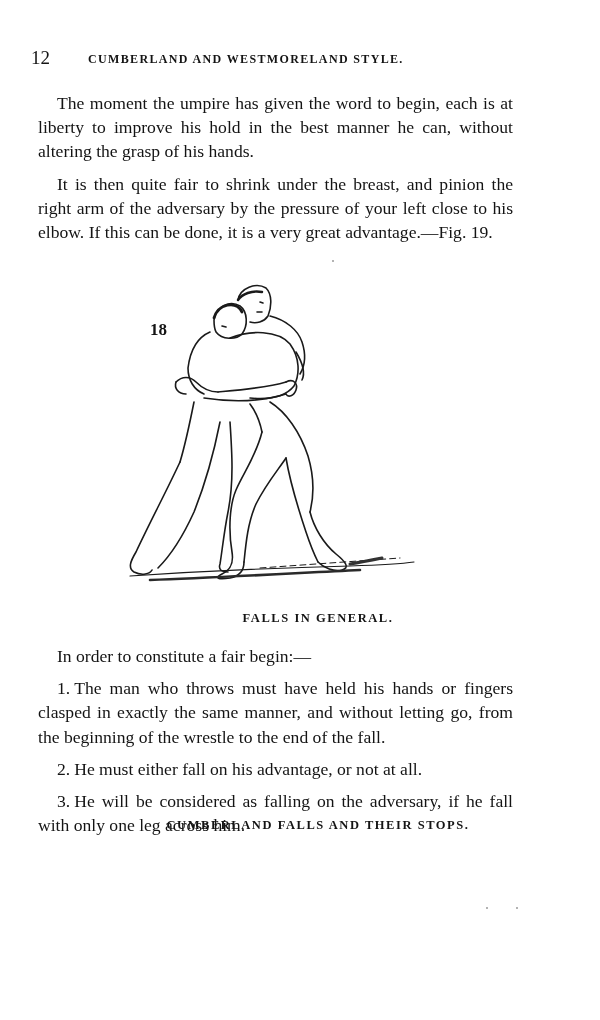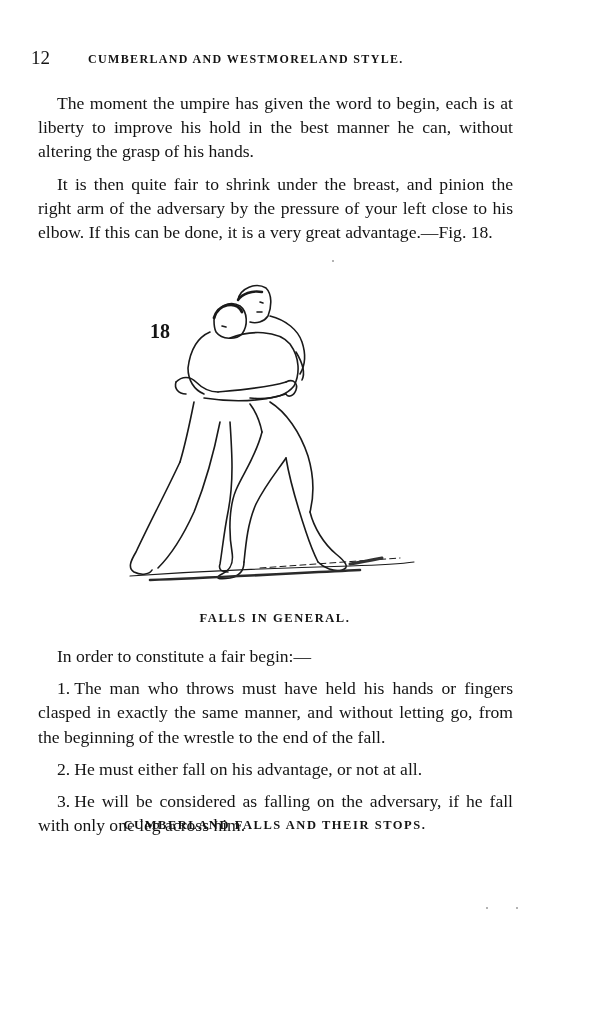--- a/index.html
+++ b/index.html
@@ -67,34 +67,35 @@
   .section-heading {
     position: absolute;
     left: 0;
     width: 550px;
     text-align: center;
     font-family: "Liberation Serif", serif;
     font-weight: bold;
     font-size: 12.5px;
     letter-spacing: 1.55px;
     white-space: nowrap;
+    padding-left: 43px;
   }
   .figure {
     position: absolute;
     left: 110px;
     top: 272px;
     width: 320px;
     height: 320px;
   }
   .figure-label {
     position: absolute;
     left: 40px;
     top: 48px;
     font-family: "Liberation Serif", serif;
-    font-size: 20px;
+    font-size: 17px;
     font-weight: bold;
   }
   .figure svg {
     position: absolute;
     left: 0; top: 0;
   }
   .speck {
     position: absolute;
     width: 2px; height: 2px;
     background: #9a9a9a;
@@ -106,21 +107,21 @@
 
 <div class="page">
 
   <div class="running-head">
     <span class="page-number">12</span>
     <span class="running-title">CUMBERLAND AND WESTMORELAND STYLE.</span>
   </div>
 
   <div class="text-block" style="top:83px;">
     <p>The moment the umpire has given the word to begin, each is at liberty to improve his hold in the best manner he can, without altering the grasp of his hands.</p>
-    <p>It is then quite fair to shrink under the breast, and pinion the right arm of the adversary by the pressure of your left close to his elbow. If this can be done, it is a very great advantage.—Fig. 18.</p>
+    <p>It is then quite fair to shrink under the breast, and pinion the right arm of the adversary by the pressure of your left close to his elbow. If this can be done, it is a very great advantage.—Fig. 19.</p>
   </div>
 
   <div class="figure">
     <span class="figure-label">18</span>
     <svg width="320" height="320" viewBox="0 0 320 320" fill="none" stroke="#1a1a1a" stroke-width="1.6" stroke-linecap="round" stroke-linejoin="round">
 
       <path d="M128 28 C130 16,146 10,156 16 C162 22,162 34,158 44 C154 50,146 52,140 50"></path>
       <path d="M128 28 C132 22,142 18,152 20" stroke-width="2.4"></path>
       <path d="M150 30 L153 31 M147 40 L152 40"></path>
 

